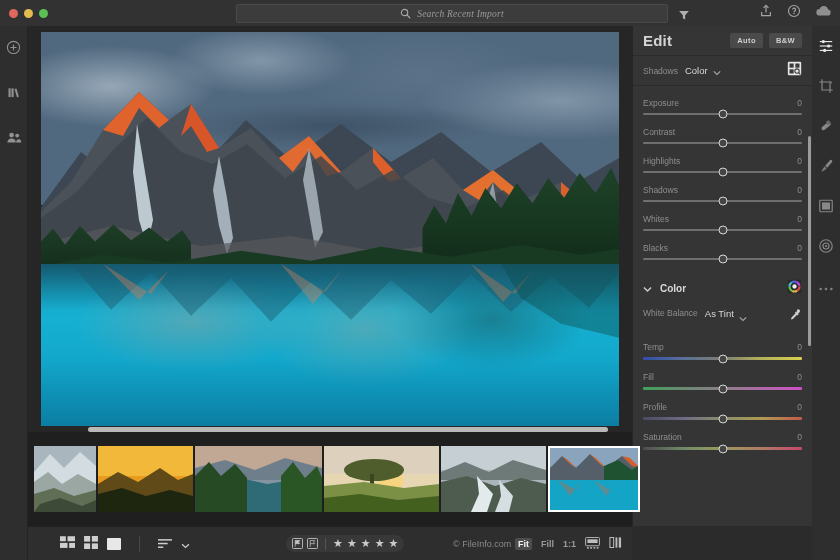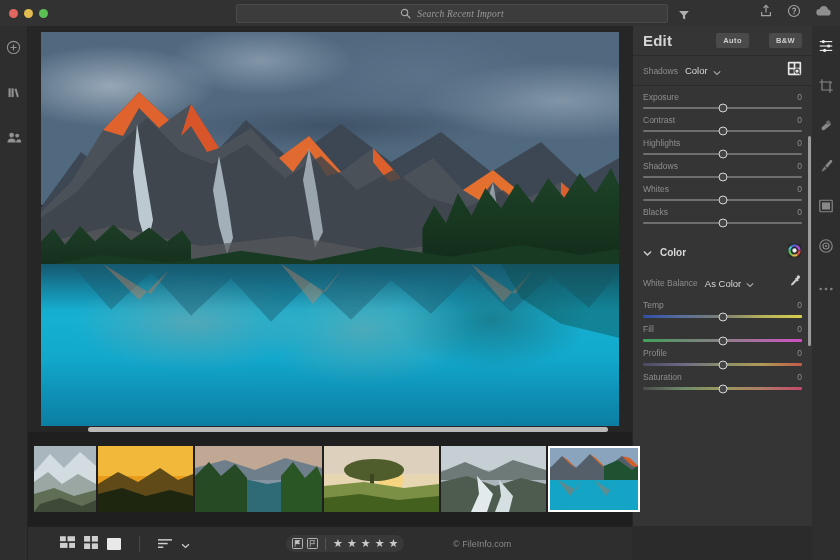--- a/index.html
+++ b/index.html
@@ -118,57 +118,57 @@
   
   .rightpanel {
     position: absolute; left: 632px; top: 26px; width: 180px; height: 500px;
     background: #353535; border-left: 1px solid #262626; overflow: hidden;
   }
   .rp-head {
     height: 30px; display: flex; align-items: center; padding: 0 10px;
     border-bottom: 1px solid #2b2b2b;
   }
   .rp-title { font-size: 15px; color: #d4d4d4; font-weight: bold; letter-spacing: .2px; }
-  .rp-head .btns { margin-left: auto; display: flex; gap: 20px; }
+  .rp-head .btns { margin-left: auto; display: flex; gap: 6px; }
   .minibtn {
     background: #4a4a4a; color: #cfcfcf; font-size: 7.5px; font-weight: bold;
     padding: 3px 7px; border-radius: 2px; letter-spacing: .4px;
   }
   .profile-row {
     height: 30px; display: flex; align-items: center; padding: 0 10px;
     border-bottom: 1px solid #2b2b2b;
   }
   .lbl-dim { font-size: 8.5px; color: #8d8d8d; }
   .val-bright { font-size: 9.5px; color: #d8d8d8; margin-left: 7px; }
   .chev { margin-left: 5px; opacity: .75; }
   .profile-row .gridbtn { margin-left: auto; }
 
   .section-head {
     height: 28px; display: flex; align-items: center; padding: 0 10px; margin-top: 4px;
   }
   .section-head .nm { font-size: 10px; color: #d9d9d9; font-weight: bold; margin-left: 8px; }
   .section-head .tool { margin-left: auto; }
 
-  .slider-row { padding: 0 10px; margin-top: 4px; }
+  .slider-row { padding: 0 10px; margin-top: 10px; }
   .slider-top { display: flex; align-items: center; height: 14px; }
   .slider-name { font-size: 8.5px; color: #8e8e8e; }
   .slider-val { margin-left: auto; font-size: 8.5px; color: #8e8e8e; }
   .track {
     position: relative; height: 2px; background: #6f6f6f; border-radius: 1px; margin-top: 3px;
   }
   .track.g-temp { background: linear-gradient(90deg,#2f4ea8,#5a6f9a,#7c7f70,#b6b25a,#d6cf4d); height: 3px; }
   .track.g-tint { background: linear-gradient(90deg,#3fa35a,#6a8a72,#8a7f86,#b06aa8,#cf4fc4); height: 3px; }
   .track.g-vib  { background: linear-gradient(90deg,#4a4a62,#6d6a85,#8a8f6a,#b09a55,#c25a4a); height: 3px; }
   .track.g-sat  { background: linear-gradient(90deg,#4d4d4d,#6f8a6a,#9a9a5c,#b07a66,#c4486a); height: 3px; }
   .knob {
     position: absolute; top: 50%; left: 50%; transform: translate(-50%,-50%);
     width: 9px; height: 9px; border-radius: 50%; background: #454545;
     border: 1.6px solid #d6d6d6;
   }
-  .wb-row { padding: 0 10px; height: 22px; display: flex; align-items: center; margin-top: 6px; }
+  .wb-row { padding: 0 10px; height: 22px; display: flex; align-items: flex-start; margin-top: 6px; }
   .wb-row .eyedrop { margin-left: auto; }
 
   .rp-scroll {
     position: absolute; right: 1px; top: 110px; width: 3px; height: 210px;
     background: #9b9b9b; border-radius: 2px;
   }
 
   
   .rightrail {
     position: absolute; left: 812px; top: 26px; width: 28px; height: 534px;
@@ -510,21 +510,21 @@
             <circle cx="9" cy="9" r="6" fill="none" stroke="#4ac0c0" stroke-width="2.6" stroke-dasharray="6 32" stroke-dashoffset="-18"></circle>
             <circle cx="9" cy="9" r="6" fill="none" stroke="#4a6ae0" stroke-width="2.6" stroke-dasharray="6 32" stroke-dashoffset="-24"></circle>
             <circle cx="9" cy="9" r="6" fill="none" stroke="#b04ae0" stroke-width="2.6" stroke-dasharray="6 32" stroke-dashoffset="-30"></circle>
             <circle cx="9" cy="9" r="2.6" fill="#ededed"></circle>
           </svg>
       </span>
     </div>
 
     <div class="wb-row">
       <span class="lbl-dim">White Balance</span>
-      <span class="val-bright">As Color</span>
+      <span class="val-bright">As Tint</span>
       <span class="chev">
         <svg width="8" height="6" viewBox="0 0 10 7">
             <path d="M1 1.4 L5 5.2 L9 1.4" fill="none" stroke="#cfcfcf" stroke-width="1.4"></path>
           </svg>
       </span>
       <span class="eyedrop">
         <svg width="14" height="14" viewBox="0 0 18 18">
             <path d="M11.6 2.3a2.3 2.3 0 0 1 3.3 3.2l-2 2 .8.9-1.2 1.2-.9-.8-5.2 5.2-2.7.8.8-2.7 5.2-5.2-.8-.9 1.2-1.2.9.8z" fill="#cfcfcf"></path>
           </svg>
       </span>
@@ -676,16 +676,38 @@
         <span class="star">★</span>
         <span class="star">★</span>
         <span class="star">★</span>
         <span class="star">★</span>
         <span class="star">★</span>
       </span>
     </div>
 
     <span class="watermark" style="left:425px;transform:none">© FileInfo.com</span>
 
+    <div class="zoomgroup">
+      <span class="zlab active">Fit</span>
+      <span class="zlab">Fill</span>
+      <span class="zlab">1:1</span>
+      <span>
+        <svg width="15" height="12" viewBox="0 0 16 13">
+            <rect x="0.5" y="0.5" width="15" height="9" rx="1" fill="none" stroke="#bdbdbd" stroke-width="1"></rect>
+            <rect x="2.5" y="2.5" width="11" height="4" fill="#bdbdbd"></rect>
+            <rect x="2" y="11" width="2" height="1.6" fill="#bdbdbd"></rect>
+            <rect x="5.5" y="11" width="2" height="1.6" fill="#bdbdbd"></rect>
+            <rect x="9" y="11" width="2" height="1.6" fill="#bdbdbd"></rect>
+            <rect x="12.5" y="11" width="2" height="1.6" fill="#bdbdbd"></rect>
+          </svg>
+      </span>
+      <span>
+        <svg width="13" height="13" viewBox="0 0 14 14">
+            <path d="M1 1.5h4v11H1z" fill="none" stroke="#bdbdbd" stroke-width="1.1"></path>
+            <rect x="7" y="1.5" width="2" height="11" fill="#bdbdbd"></rect>
+            <rect x="10.5" y="1.5" width="2.5" height="11" fill="#bdbdbd"></rect>
+          </svg>
+      </span>
+    </div>
   </div>
 
 
 </div>
 
 </body></html>

